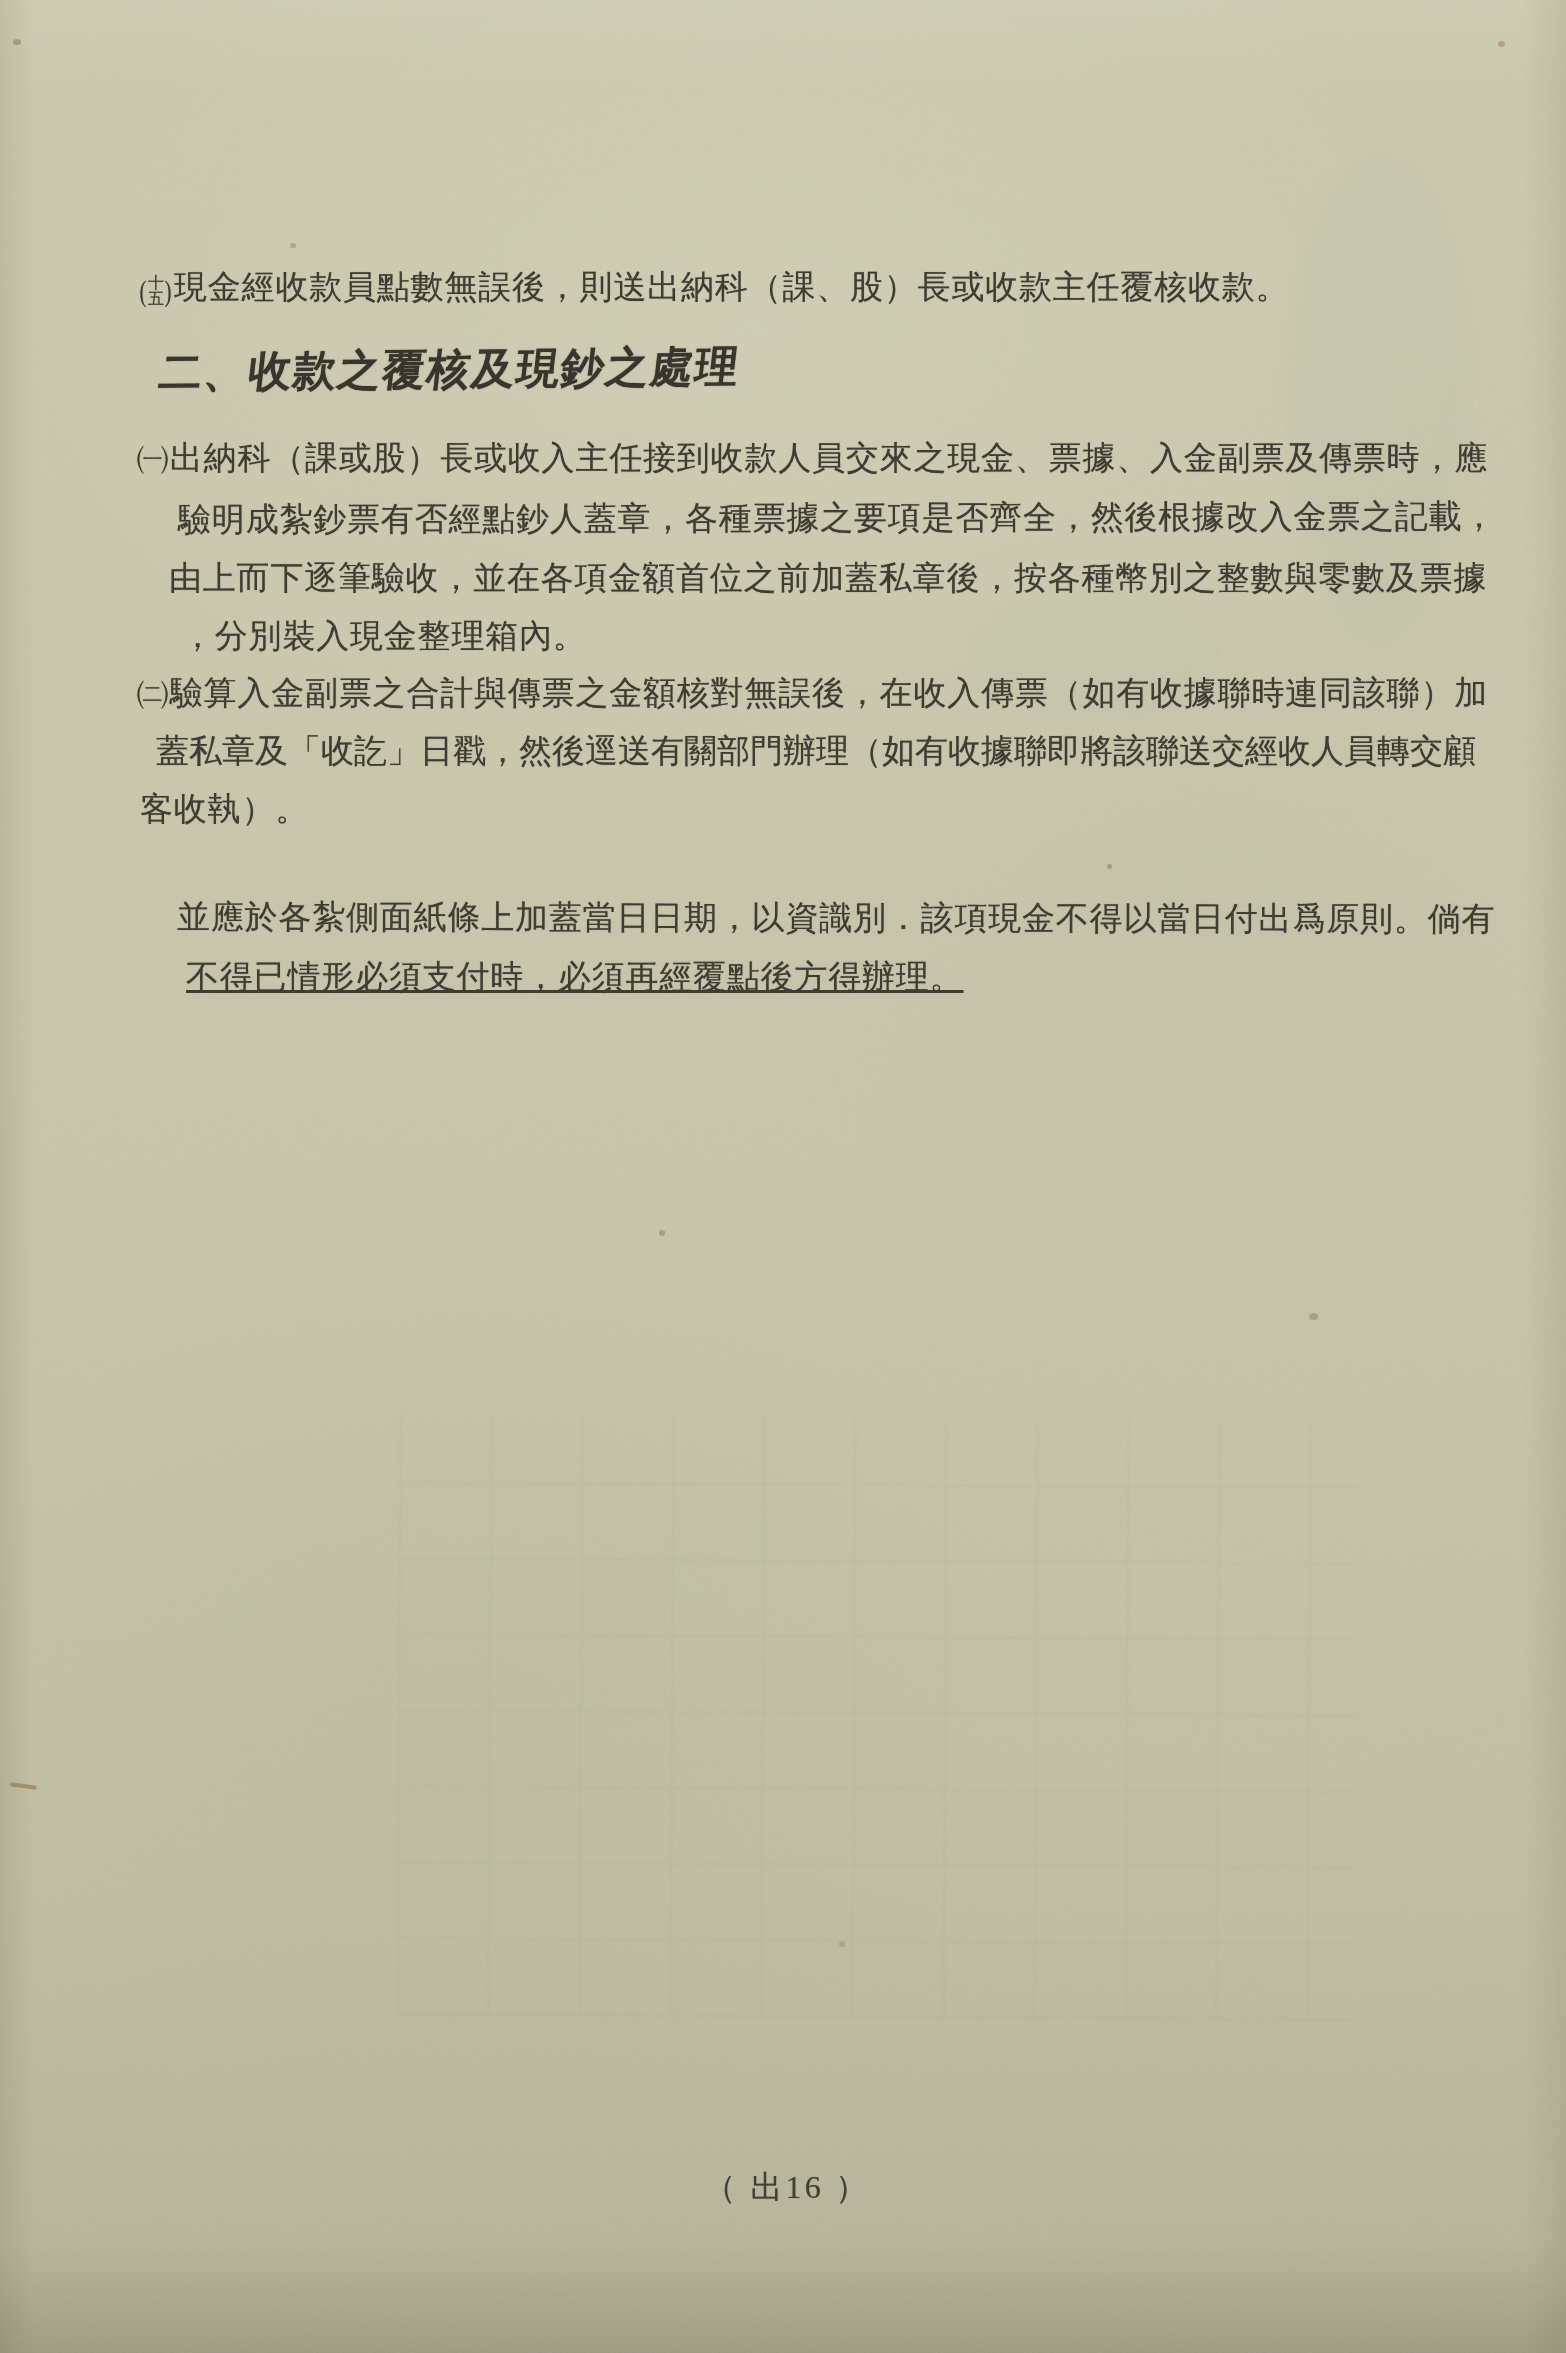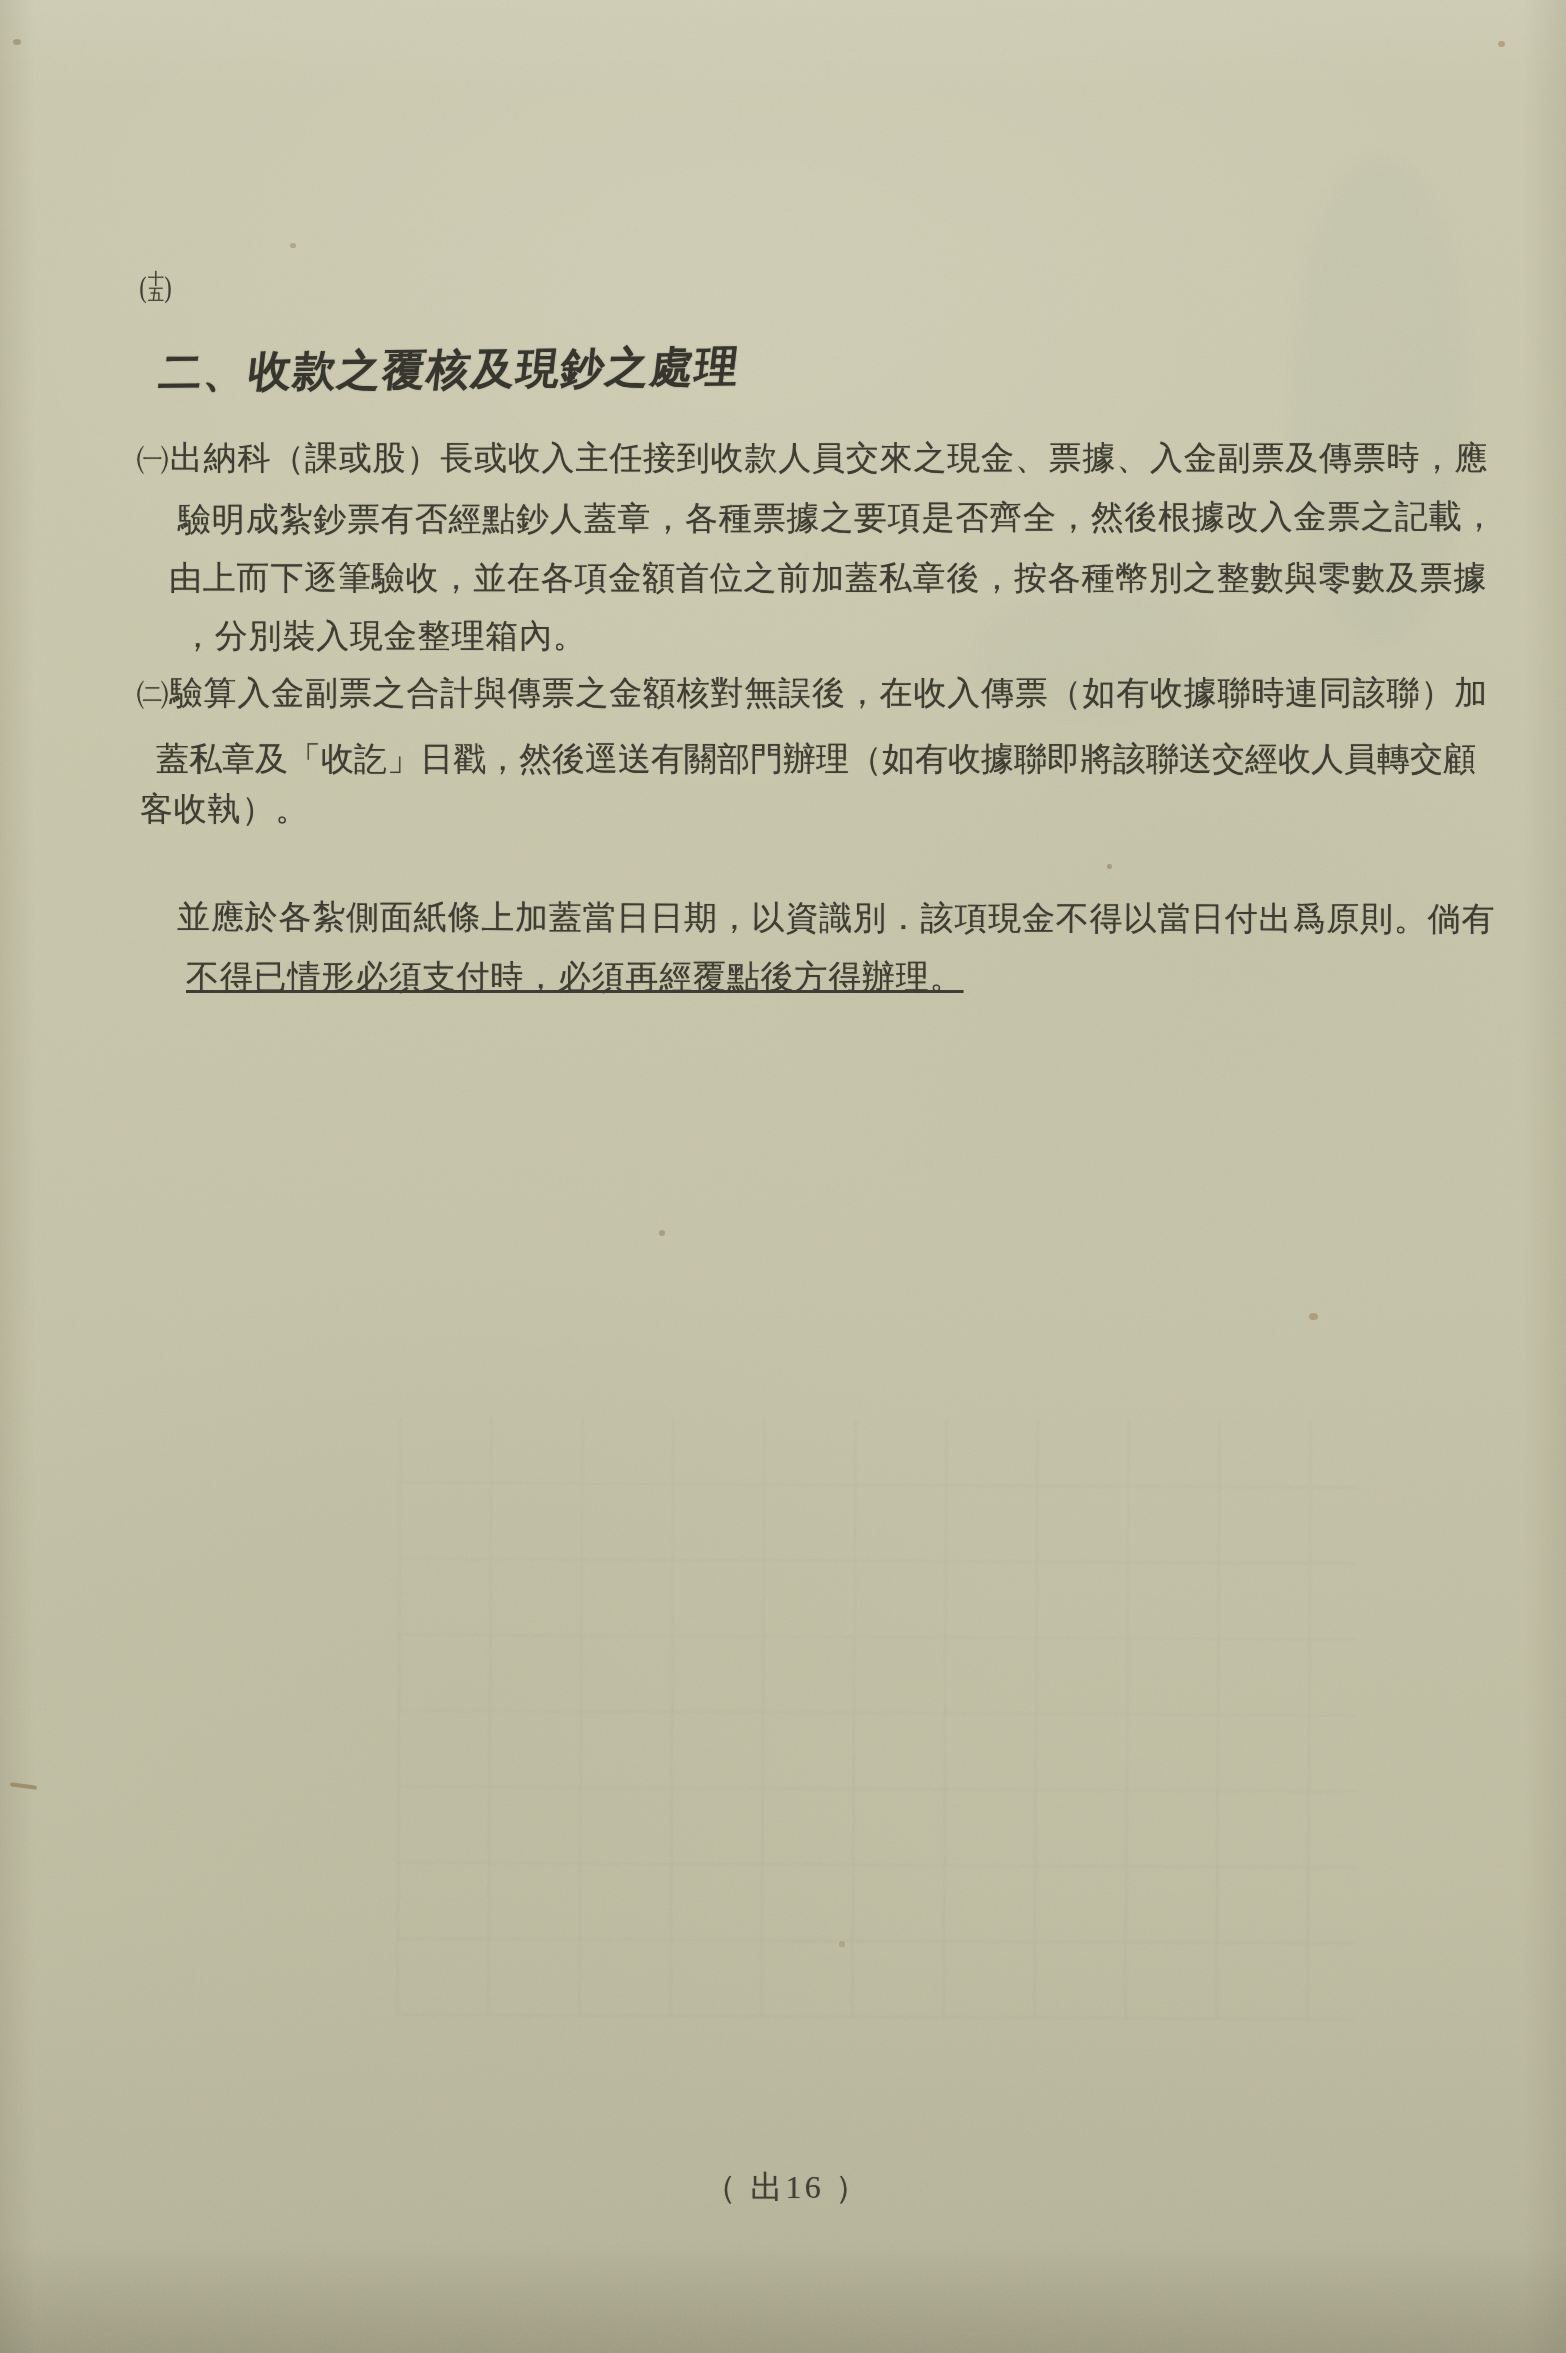--- a/index.html
+++ b/index.html
@@ -64,36 +64,36 @@
   <div class="ghost-smudge" style="left:977px;top:591px;width:236px;height:126px;background:rgba(150,170,165,0.06);"></div>
 
   <div class="txt body-line" style="left:138px;top:265px;">
     <span class="lig marker">
         <span class="paren">(</span>
         <span class="stack">
           <span>十</span>
           <span>五</span>
         </span>
         <span class="paren">)</span>
-      </span>
+      </span><span>現金經收款員點數無誤後，則送出納科（課、股）長或收款主任覆核收款。</span>
   </div>
 
   <div class="txt heading" style="left:156px;top:344px;">二、收款之覆核及現鈔之處理</div>
 
   <div class="txt body-line" style="left:136px;top:436px;">
     <span class="marker">㈠</span><span>出納科（課或股）長或收入主任接到收款人員交來之現金、票據、入金副票及傳票時，應</span>
   </div>
   <div class="txt body-line" style="left:178px;top:496px;transform:rotate(-0.15deg);">驗明成紮鈔票有否經點鈔人蓋章，各種票據之要項是否齊全，然後根據改入金票之記載，</div>
   <div class="txt body-line" style="left:181px;top:614px;">，分別裝入現金整理箱內。</div>
   <div class="txt body-line" style="left:169px;top:556px;">由上而下逐筆驗收，並在各項金額首位之前加蓋私章後，按各種幣別之整數與零數及票據</div>
 
   <div class="txt body-line" style="left:136px;top:671px;font-family:Liberation Mono, monospace;">
     <span class="marker">㈡</span><span>驗算入金副票之合計與傳票之金額核對無誤後，在收入傳票（如有收據聯時連同該聯）加</span>
   </div>
-  <div class="txt body-line" style="left:156px;top:729px;letter-spacing:0px;margin-top:8px;">蓋私章及「收訖」日戳，然後逕送有關部門辦理（如有收據聯即將該聯送交經收人員轉交顧</div>
+  <div class="txt body-line" style="left:156px;top:729px;letter-spacing:0px;">蓋私章及「收訖」日戳，然後逕送有關部門辦理（如有收據聯即將該聯送交經收人員轉交顧</div>
   <div class="txt body-line" style="left:140px;top:787px;font-family:Liberation Serif, serif;">客收執）。</div>
 
   <div class="txt body-line" style="left:177px;top:896px;transform:rotate(0.1deg);">並應於各紮側面紙條上加蓋當日日期，以資識別．該項現金不得以當日付出爲原則。倘有</div>
   <div class="txt body-line" style="left:186px;top:955px;text-decoration:underline;">不得已情形必須支付時，必須再經覆點後方得辦理。</div>
 
   <div class="txt footer-label" style="left:704px;top:2166px;">（ 出16 ）</div>
 
   <div class="speck" style="left:12.6px;top:39px;width:8px;height:5.5px;background:rgba(130,105,60,0.45);"></div>
   <div class="speck" style="left:290px;top:243px;width:5.5px;height:4.7px;background:rgba(120,100,60,0.35);"></div>
   <div class="speck" style="left:1498px;top:41px;width:7px;height:6.3px;background:rgba(150,90,50,0.40);"></div>

